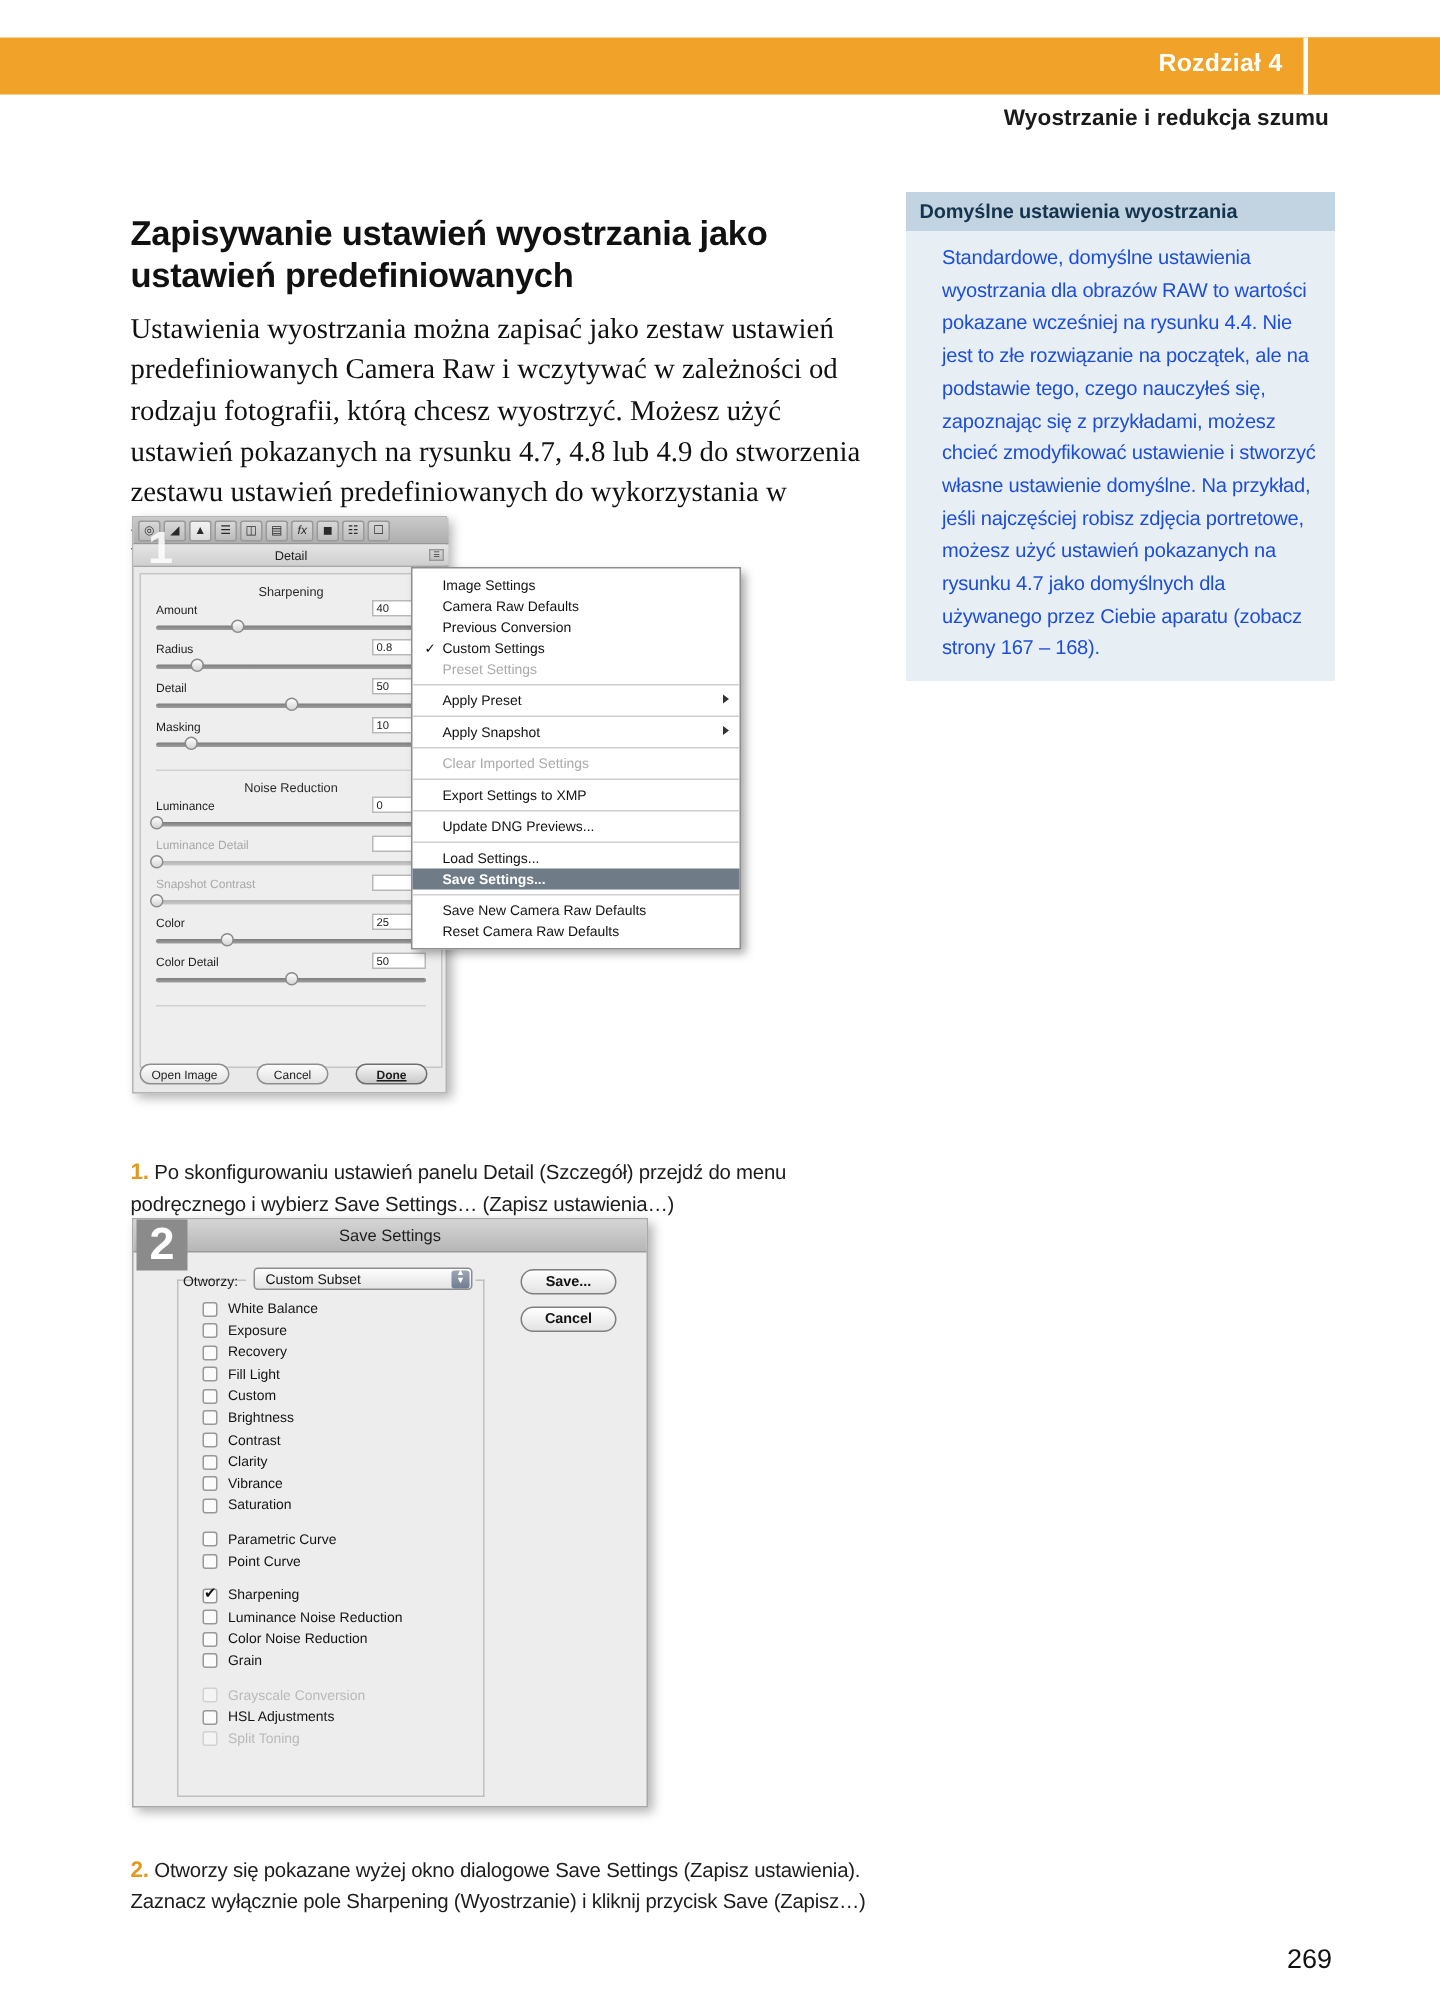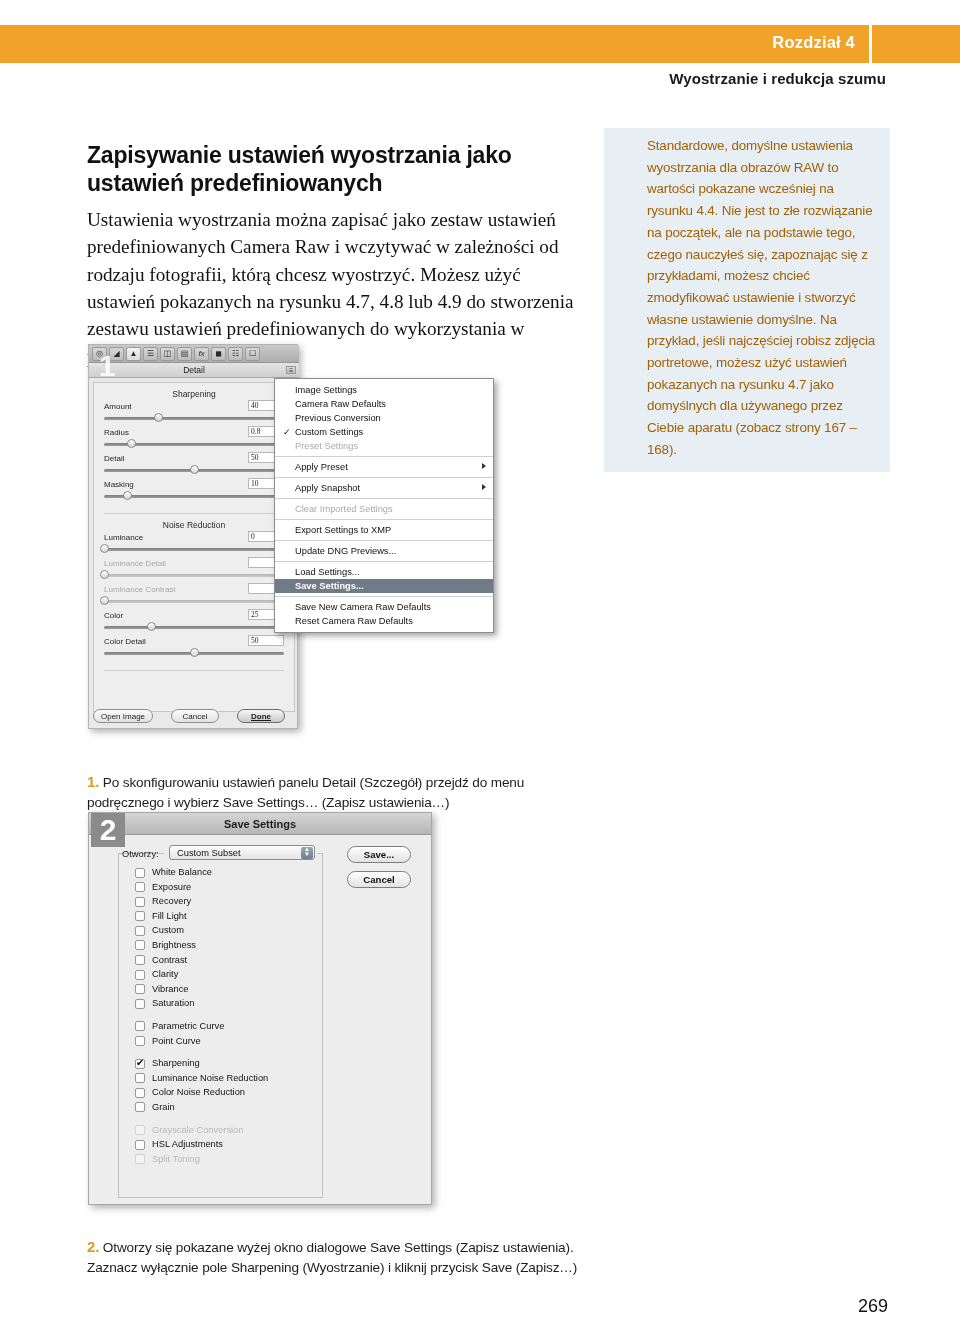--- a/index.html
+++ b/index.html
@@ -48,24 +48,23 @@
   .sidebox {
     position:absolute; left:604px; top:128px; width:286px;
     background:#e7eef4;
   }
   .sidebox-head {
     background:#c2d4e1; padding:5px 9px 6px 9px;
     font-size:13.3px; font-weight:bold; color:#15334d;
     letter-spacing:-0.1px;
   }
   .sidebox-body {
-    padding:7px 9px 11px 11px;
-    font-size:13.4px; color:#a16207; line-height:1.62;
+    padding:7px 9px 11px 24px;
+    font-size:13.4px; color:#1d4ed8; line-height:1.62;
     letter-spacing:-0.15px;
-    margin-left:32px;
   }
 
   
   .figure { position:absolute; }
   .shadowed {
     box-shadow:3px 3px 7px rgba(0,0,0,0.30);
   }
   .badge-num {
     position:absolute; z-index:40;
     color:#ffffff; font-weight:bold;
@@ -118,21 +117,21 @@
     margin:6px 0 3px 0; font-weight:normal;
   }
   .cr-row { position:relative; height:26px; margin:0 10px; }
   .cr-row .lbl {
     position:absolute; left:0; top:0; font-size:8px; color:#1f1f1f;
   }
   .cr-row.dim .lbl { color:#a8a8a8; }
   .cr-row .val {
     position:absolute; right:0; top:-2px; width:36px; height:11px;
     background:#ffffff; border:1px solid #b8b8b8; box-sizing:border-box;
-    font-size:7.5px; color:#222; padding-left:2px; line-height:10px;font-family:Liberation Serif, serif;
+    font-size:7.5px; color:#222; padding-left:2px; line-height:10px;
   }
   .cr-track {
     position:absolute; left:0; right:0; top:15px; height:3px;
     background:linear-gradient(#7d7d7d,#9e9e9e); border-radius:2px;
   }
   .cr-row.dim .cr-track { background:linear-gradient(#b6b6b6,#c8c8c8); }
   .cr-knob {
     position:absolute; top:11px; width:9px; height:9px; border-radius:50%;
     background:linear-gradient(#fdfdfd,#d6d6d6);
     border:1px solid #8a8a8a; box-sizing:border-box;
@@ -186,21 +185,21 @@
   #fig2 { left:88px; top:812px; width:344px; height:393px; }
   .ss-window {
     position:absolute; left:0; top:0; width:344px; height:393px;
     background:#ededed; border:1px solid #a8a8a8; box-sizing:border-box;
   }
   .ss-titlebar {
     position:absolute; left:0; top:0; width:342px; height:22px;
     background:linear-gradient(#d5d5d5,#b6b6b6);
     border-bottom:1px solid #9a9a9a; box-sizing:border-box;
     text-align:center; font-size:11px; color:#1d1d1d;
-    line-height:22px; font-weight:bold;
+    line-height:22px; font-weight:normal;
   }
   .ss-subsetlabel {
     position:absolute; left:33px; top:36px; font-size:9.3px; color:#1a1a1a;
   }
   .ss-select {
     position:absolute; left:80px; top:32px; width:146px; height:15px;
     background:linear-gradient(#fdfdfd,#e4e4e4);
     border:1px solid #8d8d8d; border-radius:3px; box-sizing:border-box;
     font-size:9.3px; color:#111; padding-left:7px; line-height:14px;
   }
@@ -269,20 +268,21 @@
 
 <div class="hdr-bar"></div>
 <div class="hdr-bar-right-tab"></div>
 <div class="hdr-chapter">Rozdział 4</div>
 <div class="hdr-sub">Wyostrzanie i redukcja szumu</div>
 
 <h1 class="body-h1">Zapisywanie ustawień wyostrzania jako ustawień predefiniowanych</h1>
 <p class="body-p">Ustawienia wyostrzania można zapisać jako zestaw ustawień predefiniowanych Camera Raw i wczytywać w zależności od rodzaju fotografii, którą chcesz wyostrzyć. Możesz użyć ustawień pokazanych na rysunku 4.7, 4.8 lub 4.9 do stworzenia zestawu ustawień predefiniowanych do wykorzystania w przyszłości.</p>
 
 <aside class="sidebox">
+  <div class="sidebox-head">Domyślne ustawienia wyostrzania</div>
   <div class="sidebox-body">Standardowe, domyślne ustawienia wyostrzania dla obrazów RAW to wartości pokazane wcześniej na rysunku 4.4. Nie jest to złe rozwiązanie na początek, ale na podstawie tego, czego nauczyłeś się, zapoznając się z przykładami, możesz chcieć zmodyfikować ustawienie i stworzyć własne ustawienie domyślne. Na przykład, jeśli najczęściej robisz zdjęcia portretowe, możesz użyć ustawień pokazanych na rysunku 4.7 jako domyślnych dla używanego przez Ciebie aparatu (zobacz strony 167 – 168).</div>
 </aside>
 
 <div class="figure" id="fig1">
 
   <div class="cr-window shadowed">
 
     <div class="cr-toolbar">
       <div class="cr-tool">◎</div>
       <div class="cr-tool">◢</div>
@@ -340,21 +340,21 @@
             <div class="cr-track"></div>
             <div class="cr-knob" style="left: calc(0% - 4px);"></div>
           </div>
           <div class="cr-row dim">
             <div class="lbl">Luminance Detail</div>
             <div class="val"></div>
             <div class="cr-track"></div>
             <div class="cr-knob" style="left: calc(0% - 4px);"></div>
           </div>
           <div class="cr-row dim">
-            <div class="lbl">Luminance Contrast</div>
+            <div class="lbl">Snapshot Contrast</div>
             <div class="val"></div>
             <div class="cr-track"></div>
             <div class="cr-knob" style="left: calc(0% - 4px);"></div>
           </div>
           <div class="cr-row">
             <div class="lbl">Color</div>
             <div class="val">25</div>
             <div class="cr-track"></div>
             <div class="cr-knob" style="left: calc(26% - 4px);"></div>
           </div>

